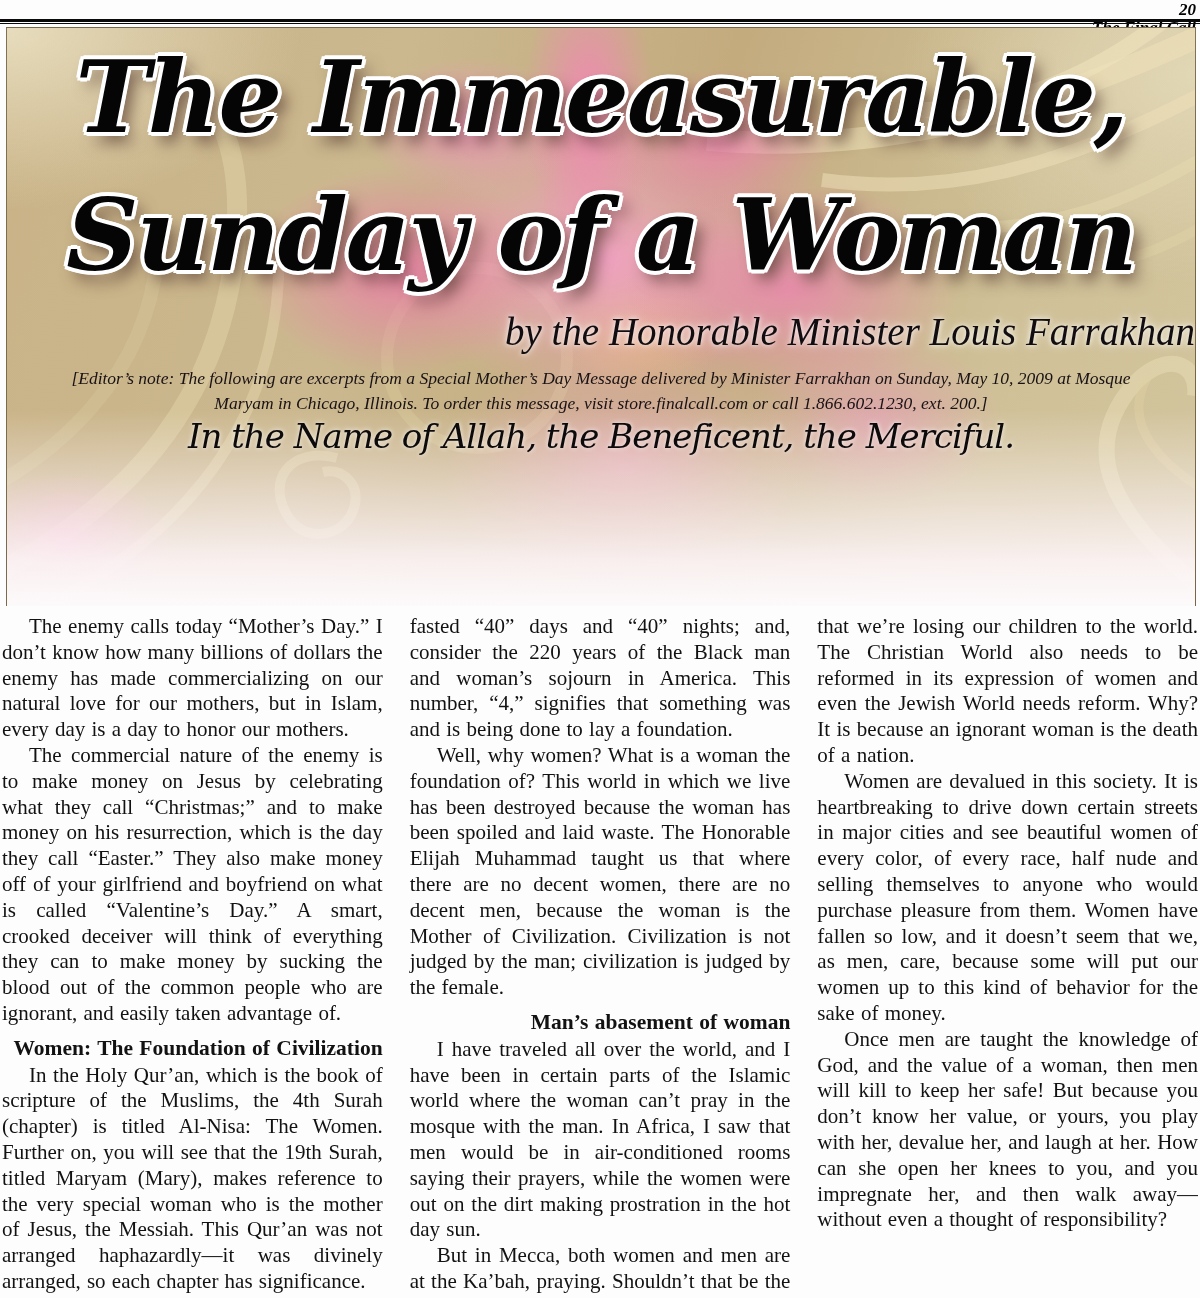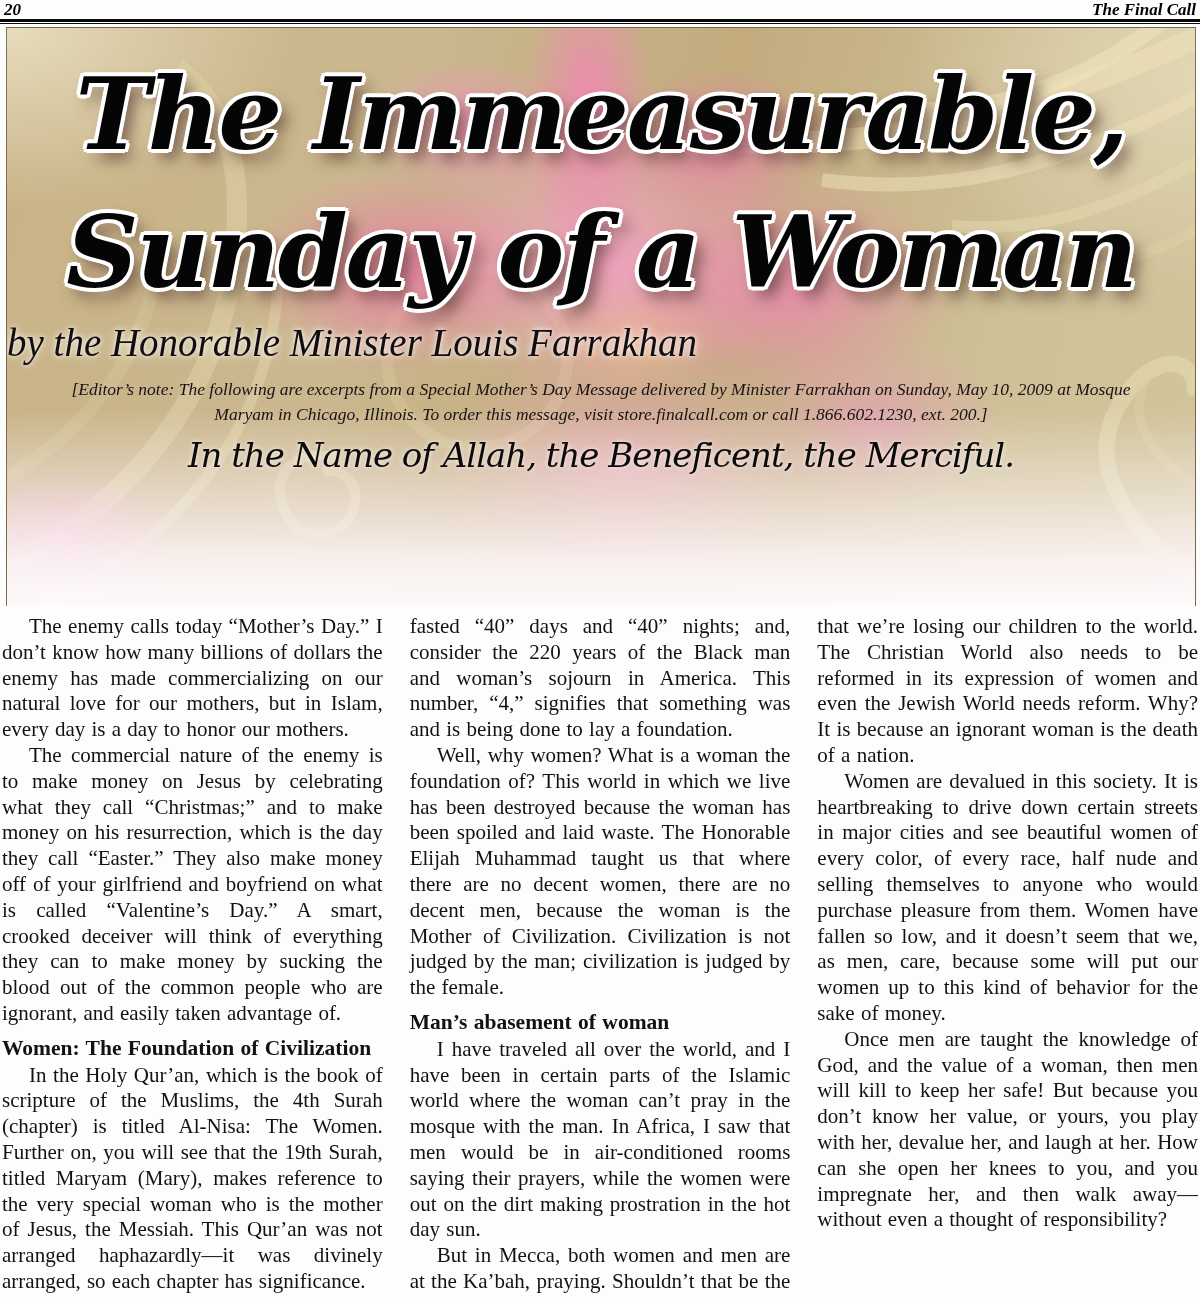--- a/index.html
+++ b/index.html
@@ -4,21 +4,21 @@
 <style>
   html,body{margin:0;padding:0;}
   body{
     width:1200px;height:1298px;position:relative;overflow:hidden;
     background:#fdfdfd;font-family:"Liberation Serif",serif;color:#141414;
   }
   
   .page-head{
     position:absolute;top:0;left:0;right:0;height:18px;
     display:flex;justify-content:space-between;align-items:flex-end;
-    padding:1px 4px 0 4px;font:italic 700 17px/18px "Liberation Serif",serif;color:#000;
+    padding:1px 4px 0 4px;font:italic 700 17px/18px "Liberation Serif",serif;color:#000;flex-direction:column;
   }
   .head-rule{
     position:absolute;top:19px;left:0;right:0;height:3px;background:#0a0a0a;
   }
   .head-rule::after{
     content:"";position:absolute;left:0;right:0;top:4px;height:1px;background:#0a0a0a;
   }
   
   .hero{
     position:absolute;top:27px;left:6px;width:1188px;height:578px;
@@ -38,58 +38,58 @@
       radial-gradient(ellipse 160px 105px at 60% 20%, rgba(238,128,176,.8),  rgba(238,128,176,0) 72%),
       radial-gradient(ellipse 210px 145px at 33% 42%, rgba(238,120,170,.8),  rgba(238,120,170,0) 72%),
       radial-gradient(ellipse 230px 155px at 66% 45%, rgba(240,130,180,.75), rgba(240,130,180,0) 72%),
       radial-gradient(ellipse 270px 190px at 50% 40%, rgba(246,160,200,.9),  rgba(246,160,200,0) 74%),
       radial-gradient(ellipse 125px 85px  at 53% 53%, rgba(232,192,122,.7),  rgba(232,192,122,0) 70%),
       radial-gradient(ellipse 240px 160px at 52% 76%, rgba(244,172,206,.6),  rgba(244,172,206,0) 76%),
       radial-gradient(ellipse 170px 115px at 73% 68%, rgba(238,152,196,.55), rgba(238,152,196,0) 76%),
       radial-gradient(ellipse 140px 95px  at 5% 89%,  rgba(240,162,200,.8),  rgba(240,162,200,0) 76%);
   }
   .hero-content{position:relative;z-index:3;height:100%;}
-  .title-block{padding-top:17px;text-align:center;}
+  .title-block{padding-top:0;text-align:center;}
   .title-line{
     font-family:"DejaVu Serif",serif;font-style:italic;font-weight:700;
     font-size:100px;line-height:138px;letter-spacing:-2px;color:#050505;
     text-shadow:
       -3px -3px 0 #fff, 3px -3px 0 #fff, -3px 3px 0 #fff, 3px 3px 0 #fff,
       -4px 0 0 #fff, 4px 0 0 #fff, 0 -4px 0 #fff, 0 4px 0 #fff,
       8px 10px 16px rgba(84,58,48,.75);
   }
   .byline{
-    text-align:left;
+    margin-top:6px;text-align:right;
     font:italic 400 39px/44px "Liberation Serif",serif;color:#120d10;
     text-shadow:0 0 5px rgba(255,255,255,.9), 0 0 12px rgba(255,255,255,.7);
   }
   .editors-note{
     margin:12px 44px 0 44px;
     font:italic 400 17.5px/24.5px "Liberation Serif",serif;color:#191215;
     text-align:center;
   }
   .bismillah{
-    margin-top:9px;text-align:center;
+    margin-top:1px;text-align:center;
     font-family:"DejaVu Serif",serif;font-style:italic;font-weight:400;
     font-size:34px;line-height:40px;color:#0d0a0c;letter-spacing:-1px;
     text-shadow:0 0 5px rgba(255,255,255,.85);
   }
   
   .article{
     position:absolute;top:606px;left:2px;right:2px;bottom:0;
     display:flex;gap:27px;overflow:hidden;margin-top:8px;
   }
   .col{
     flex:1 1 0;font-size:21px;line-height:25.8px;text-align:justify;
     color:#121212;word-spacing:1px;
   }
   .col p{margin:0;}
   .col p.indent{text-indent:27px;}
   .col h3{
-    margin:9px 0 1px 0;text-align:left;font-weight:700;font-size:21.5px;line-height:25.8px;
+    margin:9px 0 1px 0;text-align:right;font-weight:700;font-size:21.5px;line-height:25.8px;
   }
 </style>
 </head>
 <body>
 
 <div class="page-head">
   <span>20</span>
   <span>The Final Call</span>
 </div>
 <div class="head-rule"></div>

